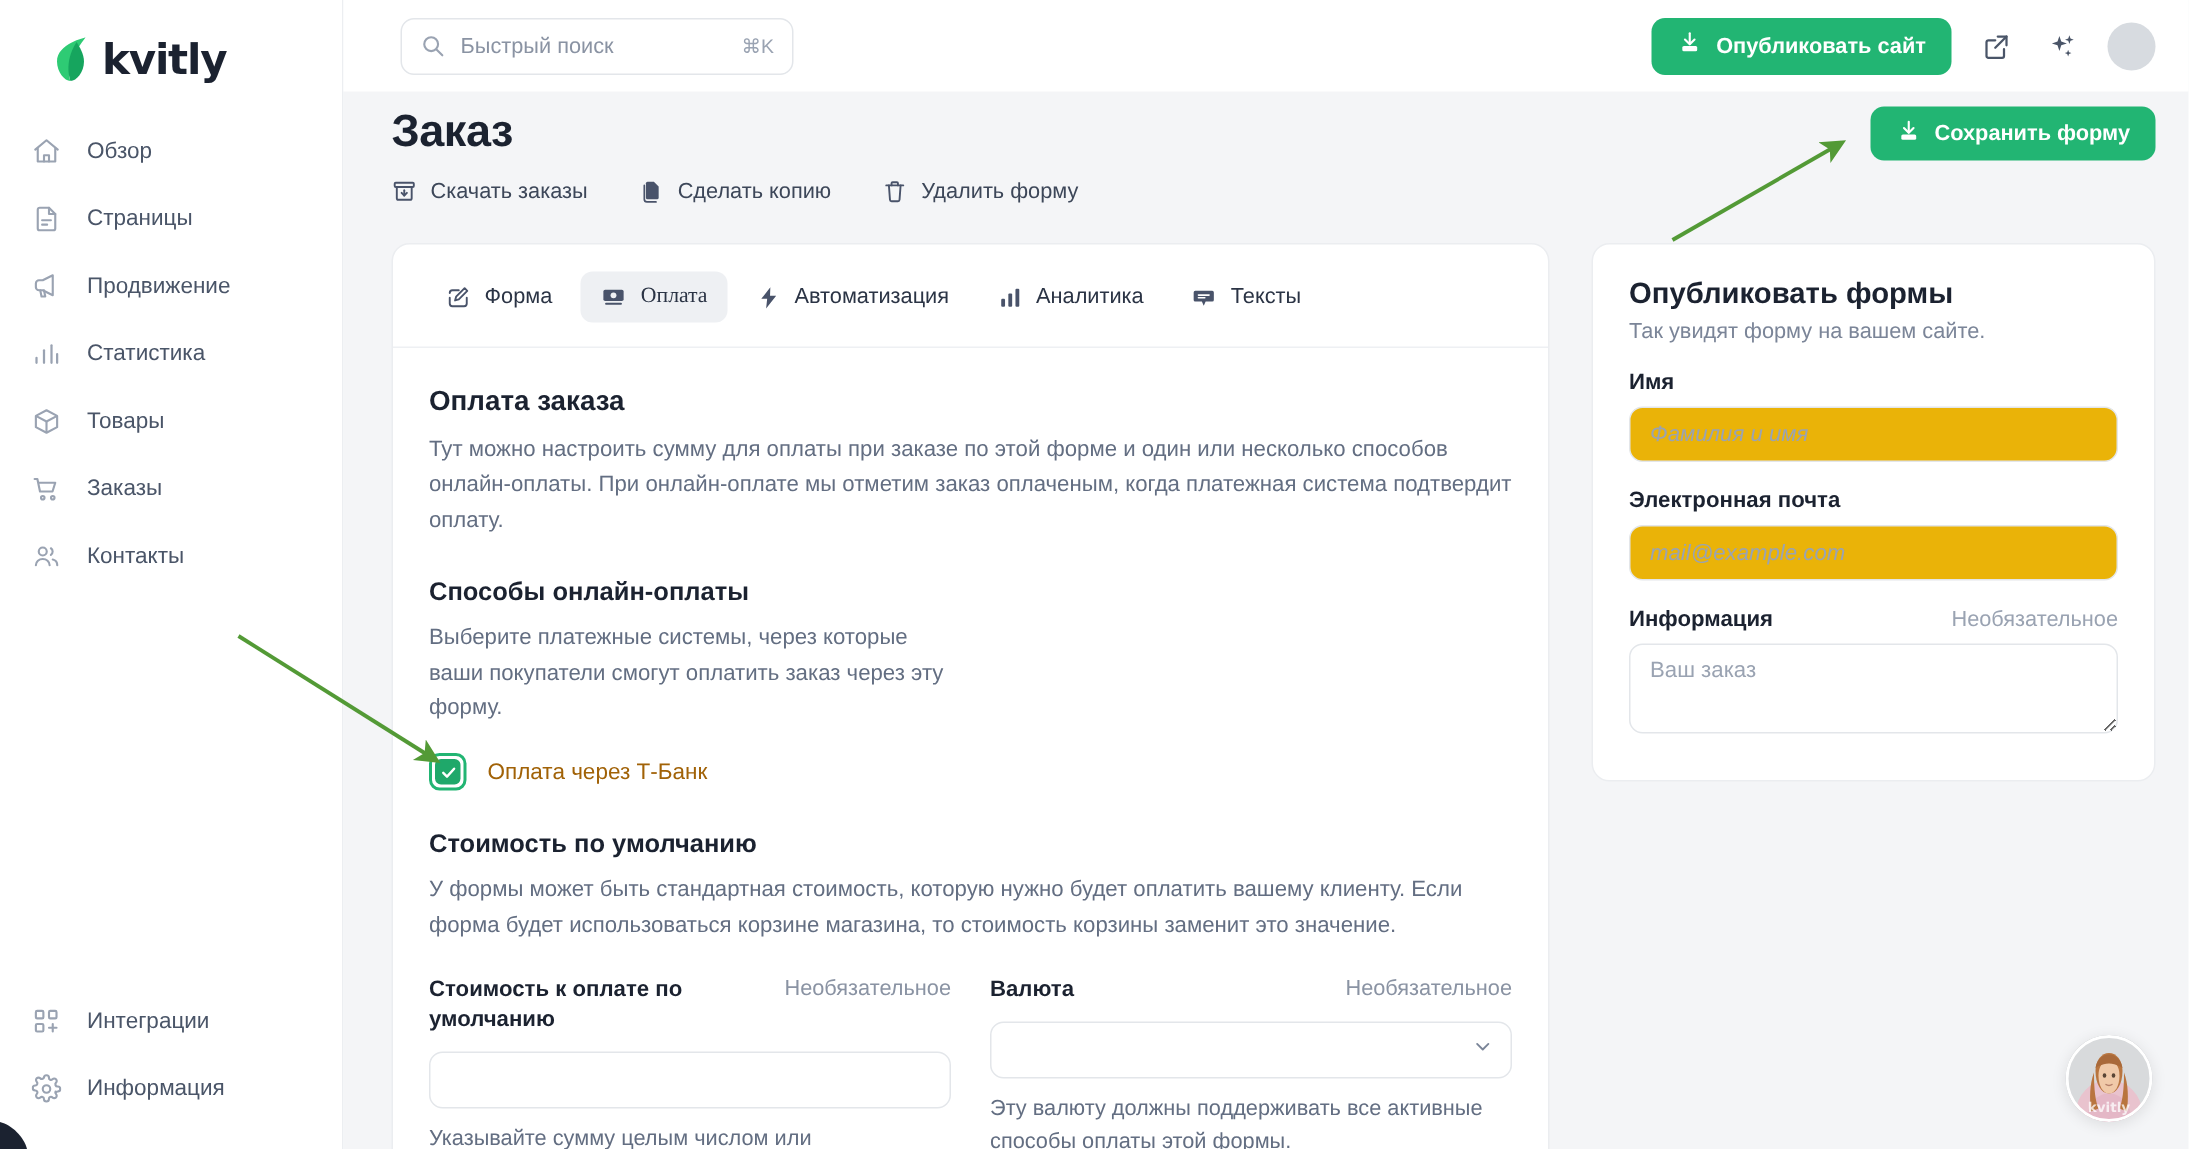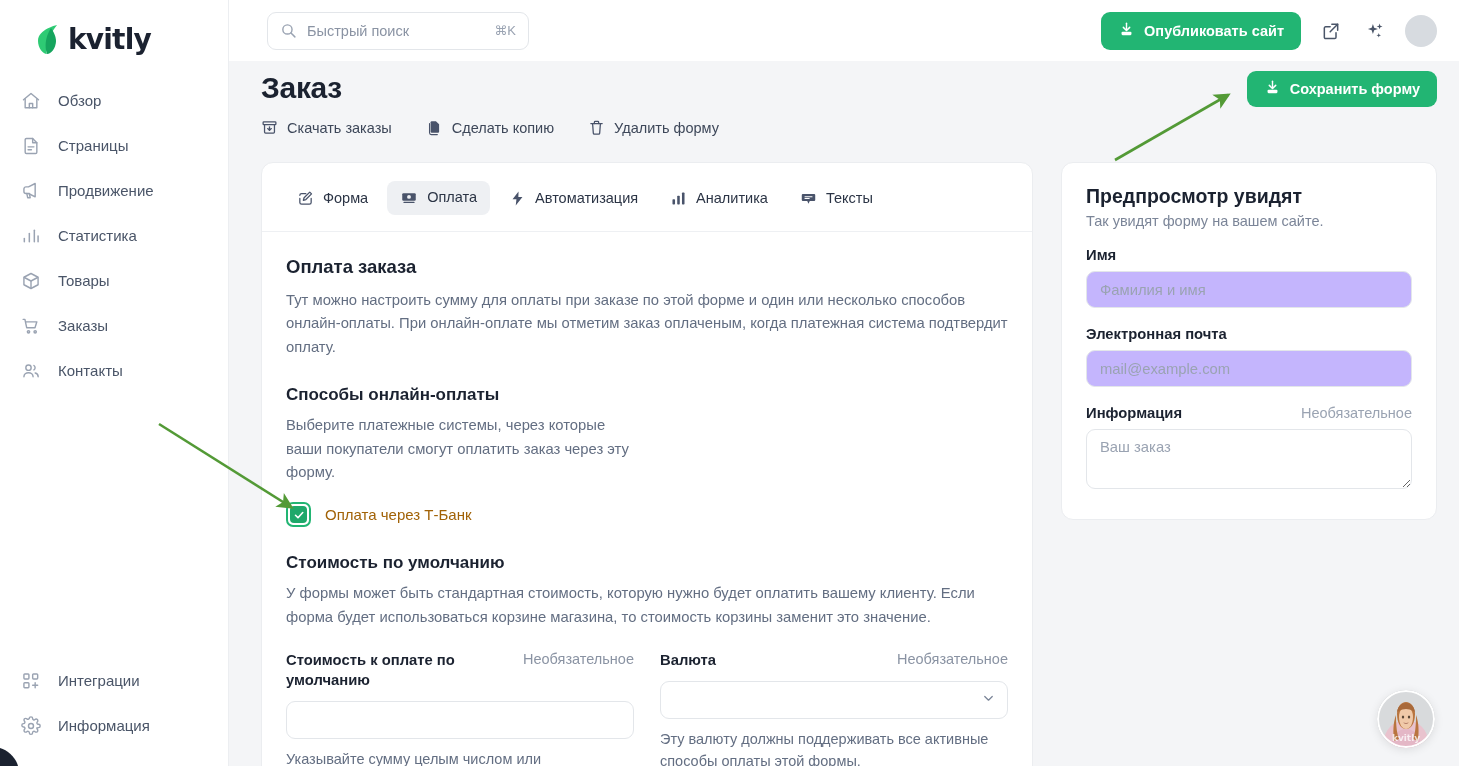--- a/index.html
+++ b/index.html
@@ -103,21 +103,21 @@
   }
   .left-card { width: 772px; min-height: 580px; }
   .tabs { display: flex; align-items: center; gap: 6px; padding: 18px 22px 16px 22px; border-bottom: 1px solid #eef0f3; }
   .tab {
     display: flex; align-items: flex-start; gap: 9px;
     padding: 8px 13px; border-radius: 8px;
     font-size: 14.5px; color: #2b3445; cursor: pointer; font-weight: 500;
     white-space: nowrap;
   }
   .tab .ti { display:flex; color: #49536a; }
-  .tab.active { background: #eef0f3; }
+  .tab.active { background: #eef0f3; font-family: Liberation Serif, serif; }
   .panel { padding: 24px 24px 10px 24px; }
   .h-sec { font-size: 18.5px; font-weight: 600; color: #1b2230; margin-bottom: 11px; }
   .h-sub { font-size: 17px; font-weight: 600; color: #1b2230; margin-bottom: 9px; }
   .p-txt { font-size: 14.8px; line-height: 1.58; color: #636e82; }
   .p-narrow { max-width: 345px; }
   .sec { margin-top: 26px; }
 
   .check-row { display: flex; align-items: center; gap: 14px; margin-top: 18px; }
   .check-ring {
     width: 25px; height: 25px; border-radius: 7px;
@@ -154,23 +154,24 @@
   
   .right-card { width: 376px; padding: 22px 24px 26px 24px; }
   .pv-title { font-size: 19.5px; font-weight: 700; color: #1b2230; }
   .pv-sub { font-size: 14.5px; color: #7b8598; margin-top: 5px; }
   .pv-field { margin-top: 18px; }
   .pv-head { display: flex; align-items: center; justify-content: space-between; }
   .pv-label { font-size: 14.8px; font-weight: 700; color: #1b2230; }
   .pv-opt { font-size: 14.5px; color: #9aa3b2; }
   .pv-input {
     margin-top: 8px; height: 37px; width: 100%;
-    border: 1px solid #e3e6ea; border-radius: 9px; background: #c4b5fd;
+    border: 1px solid #e3e6ea; border-radius: 9px; background: #eab308;
     padding: 0 13px; font-size: 14.8px; color: #2b3445;
     font-family: inherit;
+    font-style: italic;
   }
   .pv-input::placeholder, .input::placeholder, .pv-area::placeholder { color: #9aa3b2; }
   .pv-area {
     margin-top: 8px; height: 60px; width: 100%;
     border: 1px solid #e3e6ea; border-radius: 9px; background: #fff;
     padding: 9px 13px; font-size: 14.8px; color: #2b3445;
     font-family: inherit; resize: vertical;
   }
 
   
@@ -505,21 +506,21 @@
                     </span>
                   </div>
                   <div class="hint">Эту валюту должны поддерживать все активные способы оплаты этой формы.</div>
                 </div>
               </div>
             </div>
           </div>
         </section>
 
         <aside class="card right-card">
-          <div class="pv-title">Предпросмотр увидят</div>
+          <div class="pv-title">Опубликовать формы</div>
           <div class="pv-sub">Так увидят форму на вашем сайте.</div>
 
           <div class="pv-field">
             <div class="pv-head">
               <span class="pv-label">Имя</span>
               <span class="pv-opt"></span>
             </div>
             <input class="pv-input" type="text" placeholder="Фамилия и имя" style="">
           </div>
 

